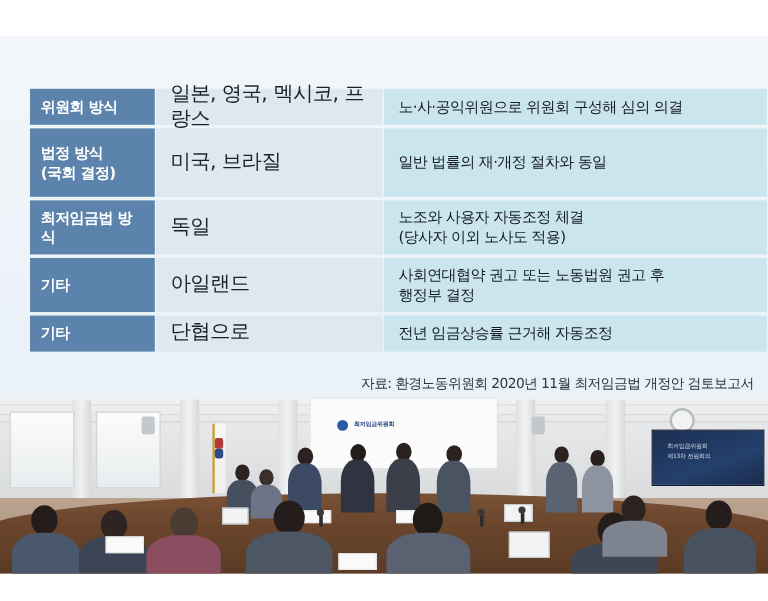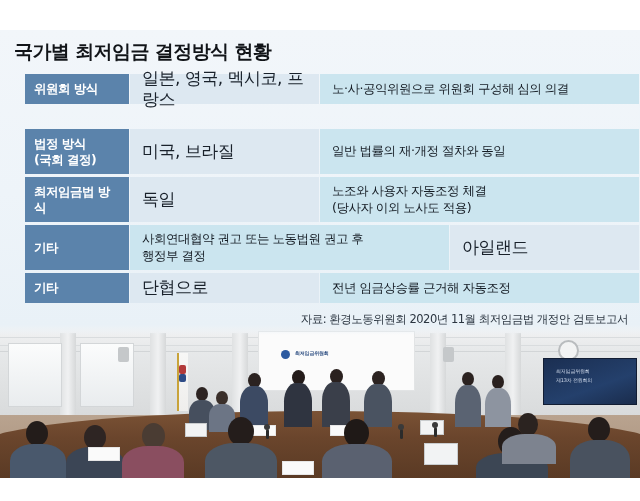--- a/index.html
+++ b/index.html
@@ -83,21 +83,21 @@
   .c-desc {
     flex: 1 1 auto;
     background: #cbe5ef;
     color: #141b23;
     font-size: 12.5px;
     padding: 0 12px;
     line-height: 1.3;
     margin-left: 1px;
   }
   .r1 .cell { height: 30px; }
-  .r2 .cell { height: 45px; margin-top: 22px; }
+  .r2 .cell { height: 57px; }
   .r3 .cell { height: 45px; }
   .r4 .cell { height: 45px; }
   .r5 .cell { height: 30px; }
 
   .multiline { display: block; white-space: pre-line; }
 
   .source {
     position: absolute;
     right: 12px;
     top: 272px;
@@ -214,21 +214,20 @@
     background: linear-gradient(180deg, rgba(233,241,247,0.95), rgba(233,241,247,0));
   }
 </style>
 </head>
 <body>
 
 <div class="page">
 
   <div class="infographic">
 
-    <div class="title">국가별 최저임금 결정방식 현황</div>
 
     <div class="table">
 
       <div class="row r1">
         <div class="cell c-method">
           <span class="multiline">위원회 방식</span>
         </div>
         <div class="cell c-country">
           <span class="multiline">일본, 영국, 멕시코, 프랑스</span>
         </div>
@@ -260,26 +259,26 @@
         <div class="cell c-desc">
           <span class="multiline">노조와 사용자 자동조정 체결
 (당사자 이외 노사도 적용)</span>
         </div>
       </div>
 
       <div class="row r4">
         <div class="cell c-method">
           <span class="multiline">기타</span>
         </div>
+        <div class="cell c-country">
+          <span class="multiline">아일랜드</span>
+        </div>
         <div class="cell c-desc">
           <span class="multiline">사회연대협약 권고 또는 노동법원 권고 후
 행정부 결정</span>
-        </div>
-        <div class="cell c-country">
-          <span class="multiline">아일랜드</span>
         </div>
       </div>
 
       <div class="row r5">
         <div class="cell c-method">
           <span class="multiline">기타</span>
         </div>
         <div class="cell c-country">
           <span class="multiline">단협으로</span>
         </div>

